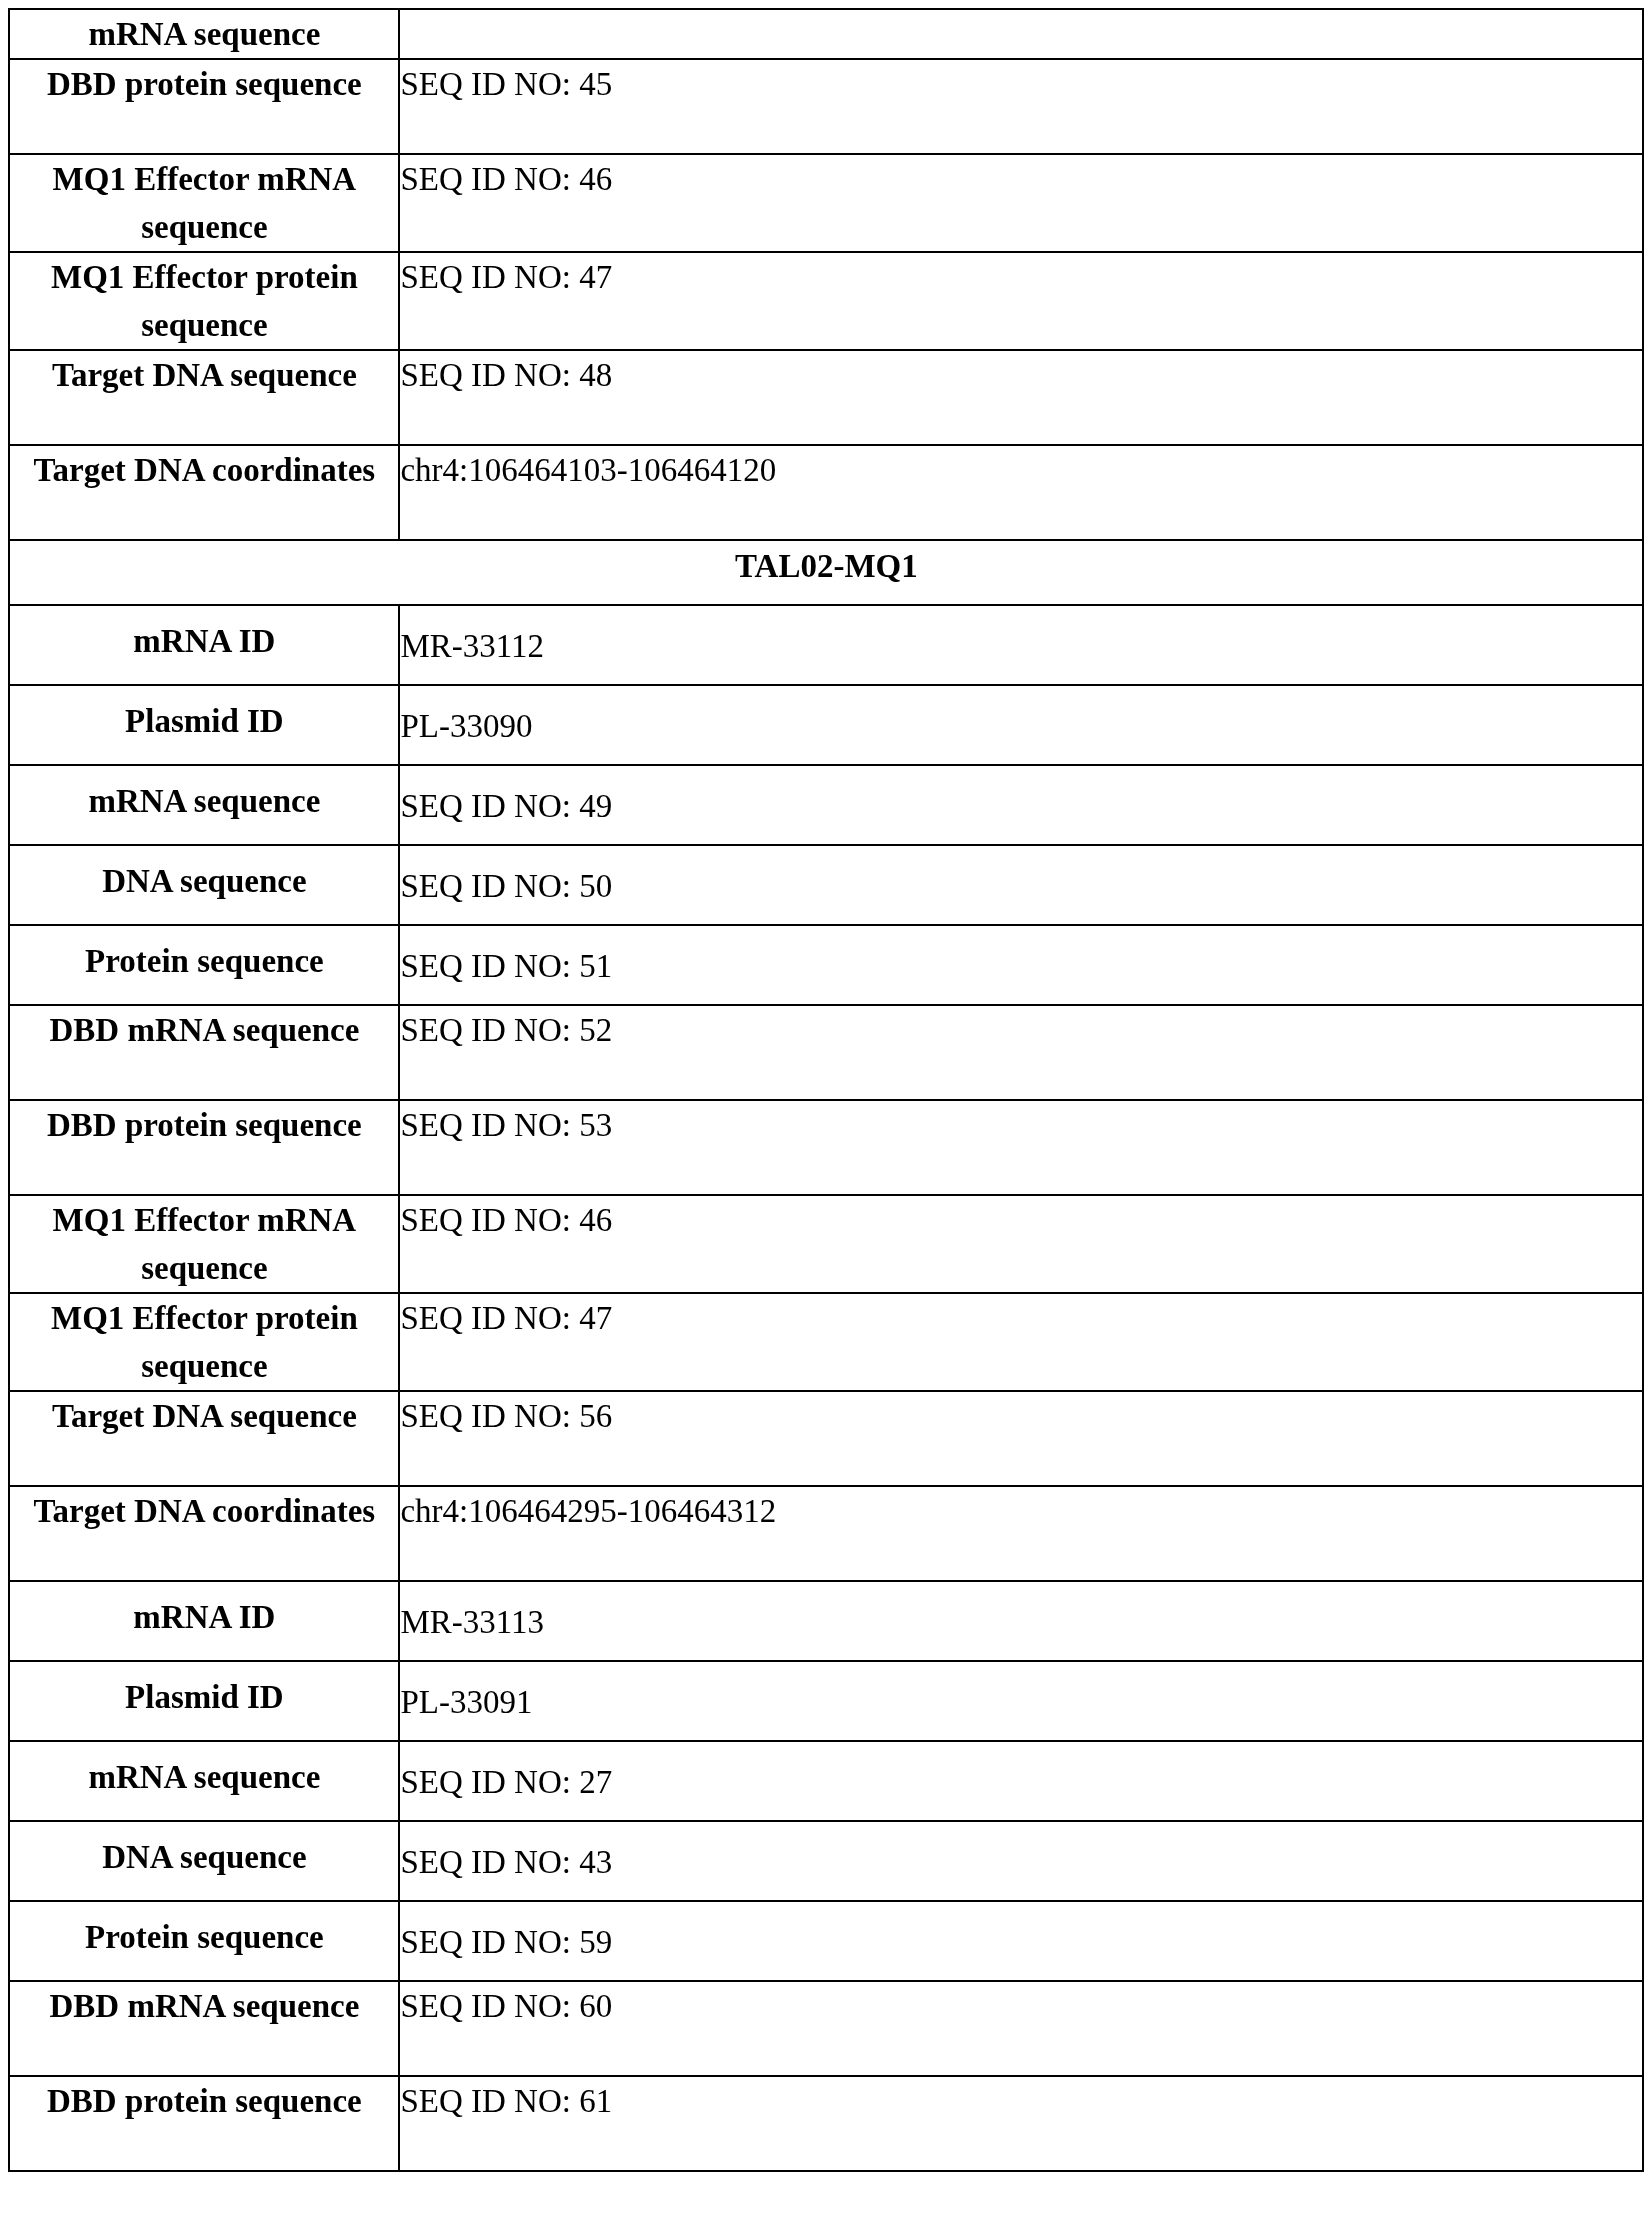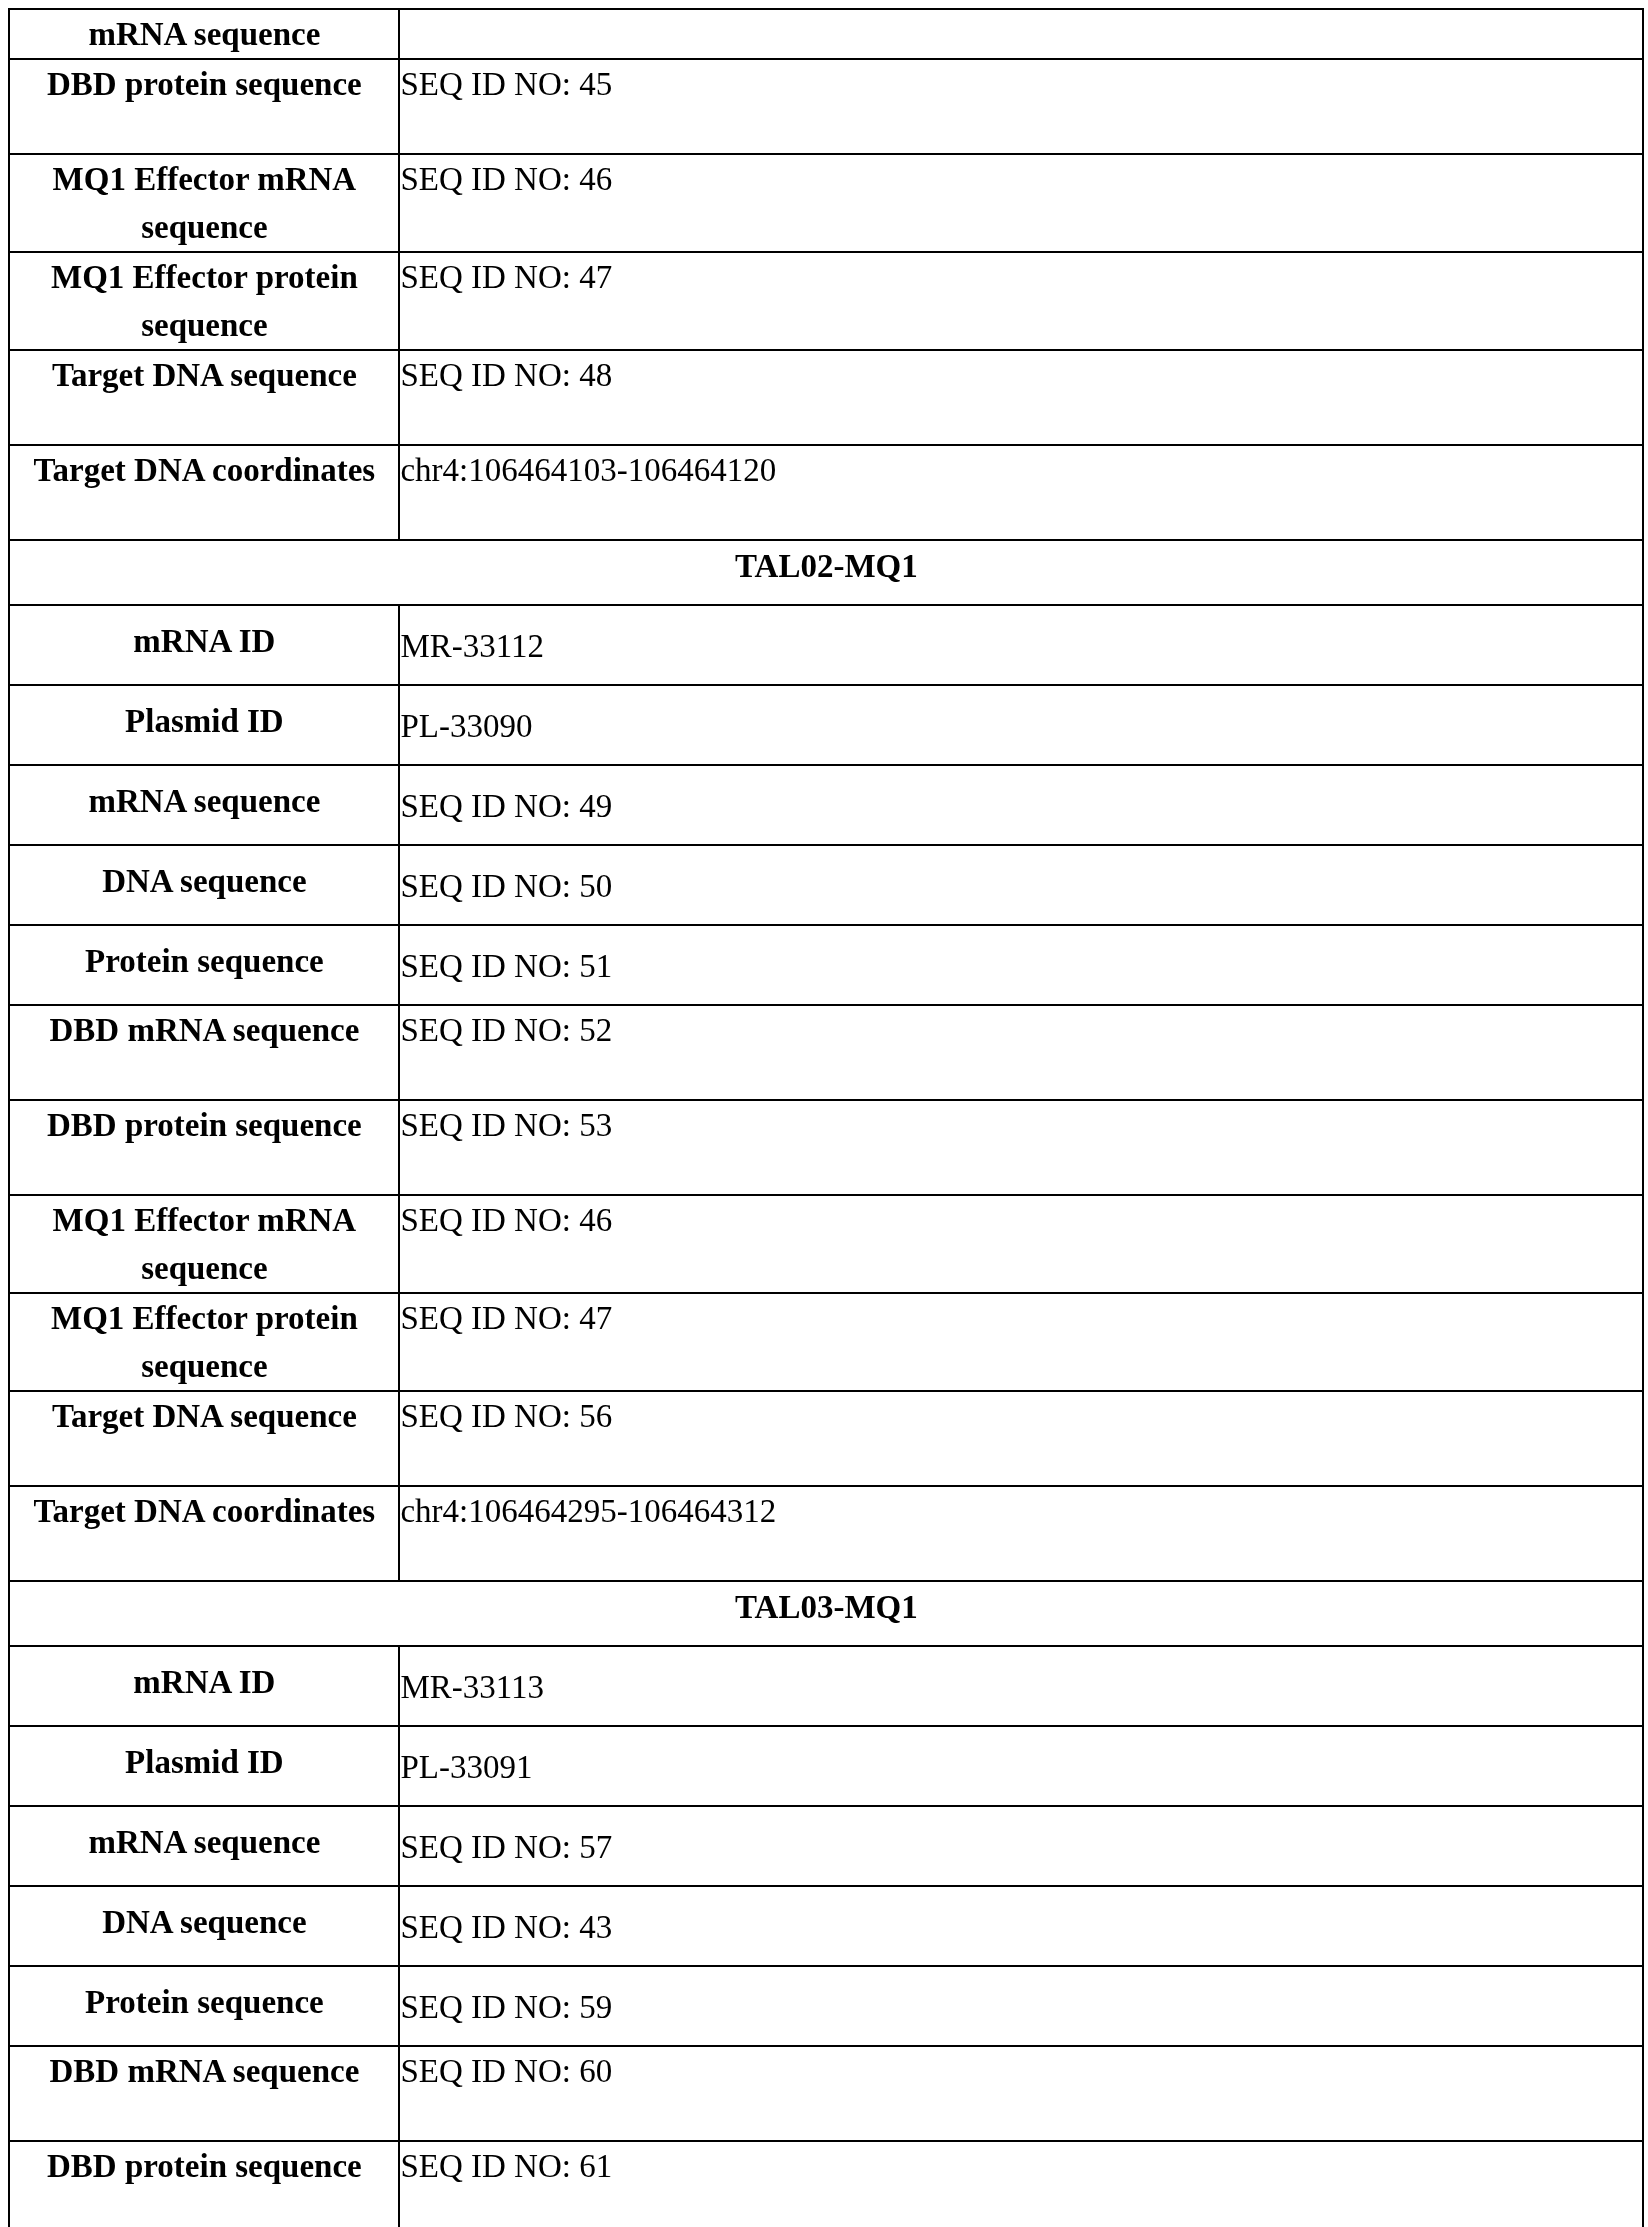--- a/index.html
+++ b/index.html
@@ -124,34 +124,31 @@
     </tr>
     <tr class="h2">
       <td class="label">Target DNA sequence</td>
       <td class="value">SEQ ID NO: 56</td>
     </tr>
     <tr class="h2">
       <td class="label">Target DNA coordinates</td>
       <td class="value">chr4:106464295-106464312</td>
     </tr>
 
-    <tr class="section">
-      <td colspan="2">TAL03-MQ1</td>
-    </tr>
     <tr class="single">
       <td class="label">mRNA ID</td>
       <td class="value">MR-33113</td>
     </tr>
     <tr class="single">
       <td class="label">Plasmid ID</td>
       <td class="value">PL-33091</td>
     </tr>
     <tr class="single">
       <td class="label">mRNA sequence</td>
-      <td class="value">SEQ ID NO: 57</td>
+      <td class="value">SEQ ID NO: 27</td>
     </tr>
     <tr class="single">
       <td class="label">DNA sequence</td>
       <td class="value">SEQ ID NO: 43</td>
     </tr>
     <tr class="single">
       <td class="label">Protein sequence</td>
       <td class="value">SEQ ID NO: 59</td>
     </tr>
     <tr class="h2">

